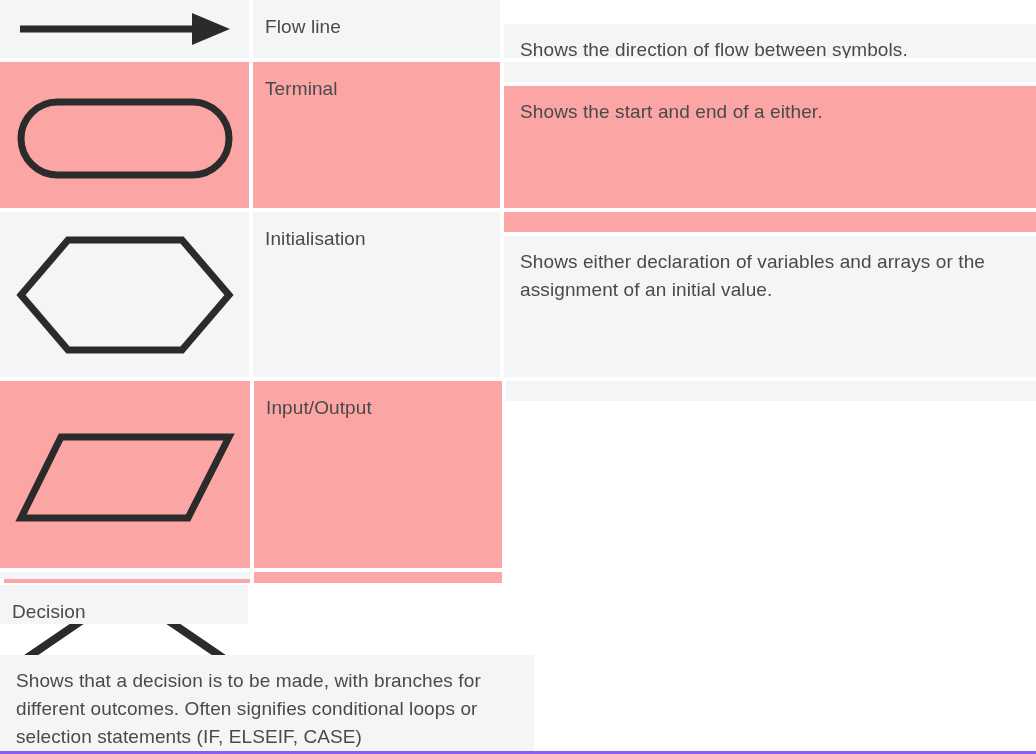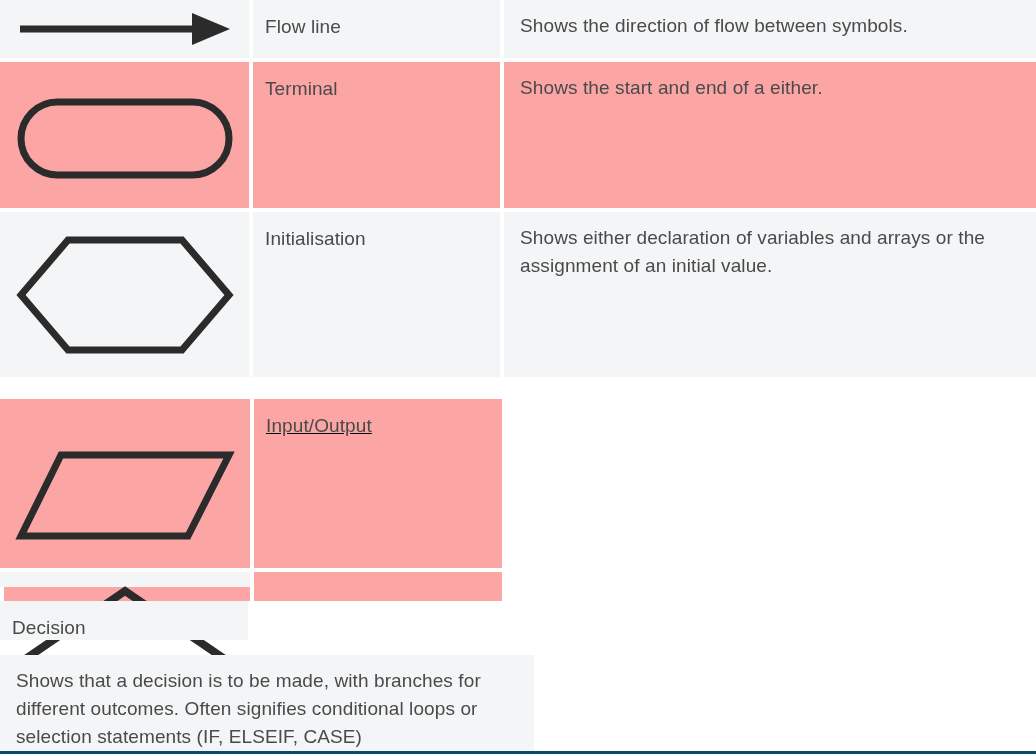--- a/index.html
+++ b/index.html
@@ -13,40 +13,40 @@
     font-family: "Liberation Sans", sans-serif;
     overflow: hidden;
   }
 
   .symbol-table {
     position: relative;
     width: 1036px;
     height: 754px;
     background: #ffffff;
     box-sizing: border-box;
-    border-bottom: 3px solid #0c4a6e;
+    border-bottom: 3px solid #8b5cf6;
   }
 
   .row {
     position: absolute;
     left: 0;
     width: 1036px;
     display: flex;
     box-sizing: border-box;
   }
 
   .cell {
     box-sizing: border-box;
     height: 100%;
     position: relative;
   }
 
   .cell-symbol { width: 250px; }
   .cell-name   { width: 248px; }
-  .cell-desc   { width: 534px; }
+  .cell-desc   { width: 534px; margin-top: 24px; }
 
   
   .gap-v { width: 4px; background: #ffffff; height: 100%; }
 
   .row.shade-light .cell { background: #f4f5f6; }
   .row.shade-dark  .cell { background: #fca5a5; }
 
   .gap-h {
     position: absolute;
     left: 0;
@@ -135,21 +135,21 @@
     <div class="cell cell-name">
       <div class="label">Initialisation</div>
     </div>
     <div class="gap-v"></div>
     <div class="cell cell-desc">
       <div class="desc">Shows either declaration of variables and arrays or the assignment of an initial value.</div>
     </div>
   </div>
   <div class="gap-h" style="top:377px;"></div>
 
-  <div class="row shade-dark" style="top:399px; height:202px;text-decoration:underline;">
+  <div class="row shade-dark" style="top:381px; height:202px;">
     <div class="cell cell-symbol">
       <div class="shape-wrap">
         <svg width="250" height="187" viewBox="0 0 250 187" aria-hidden="true">
           <path d="M61 56 L229 56 L188 137 L21 137 Z" fill="none" stroke="#2b2b2b" stroke-width="7" stroke-linejoin="miter"></path>
         </svg>
       </div>
     </div>
     <div class="gap-v"></div>
     <div class="cell cell-name">
       <div class="label">Input/Output</div>

